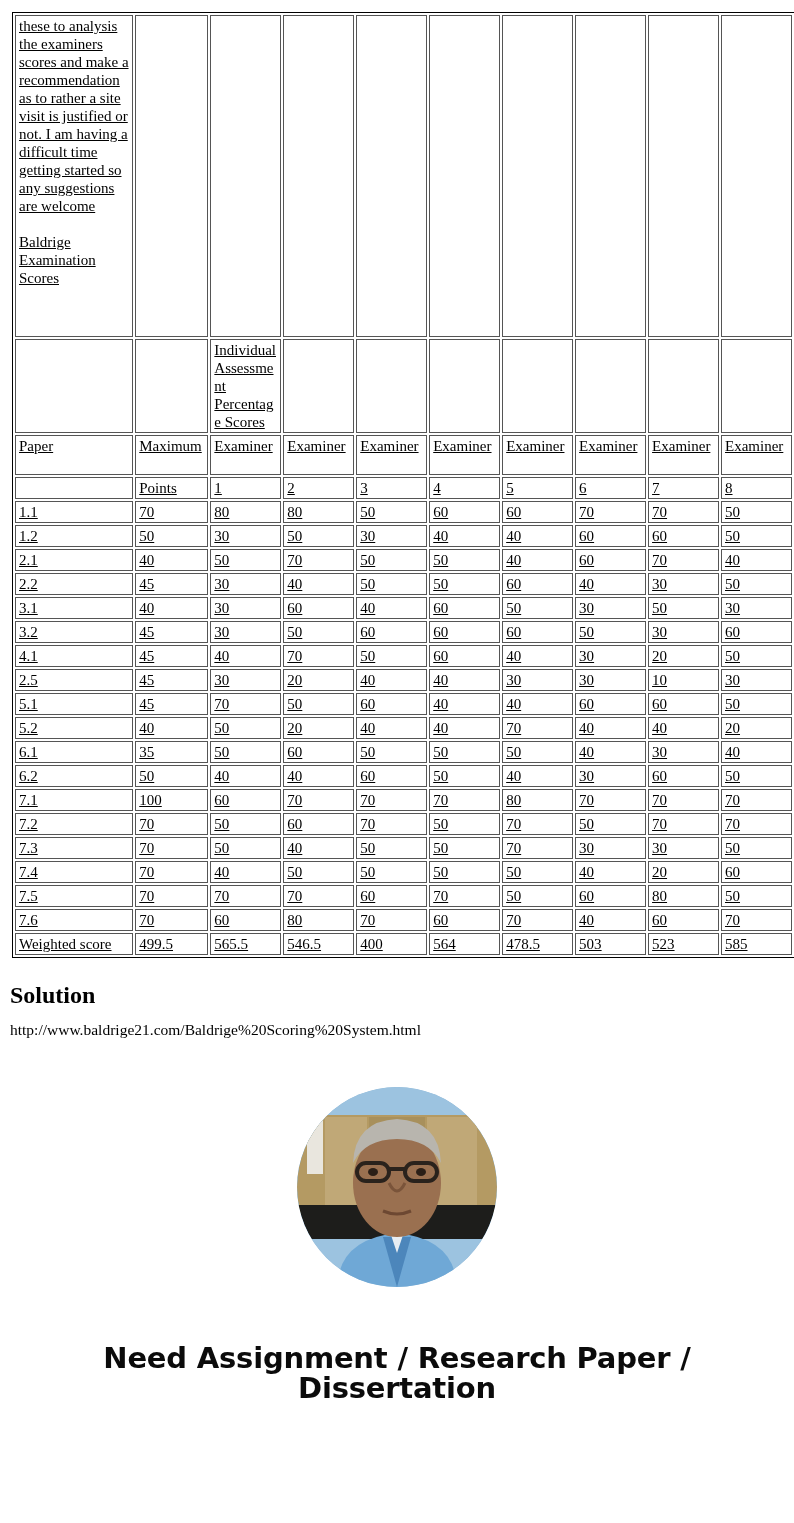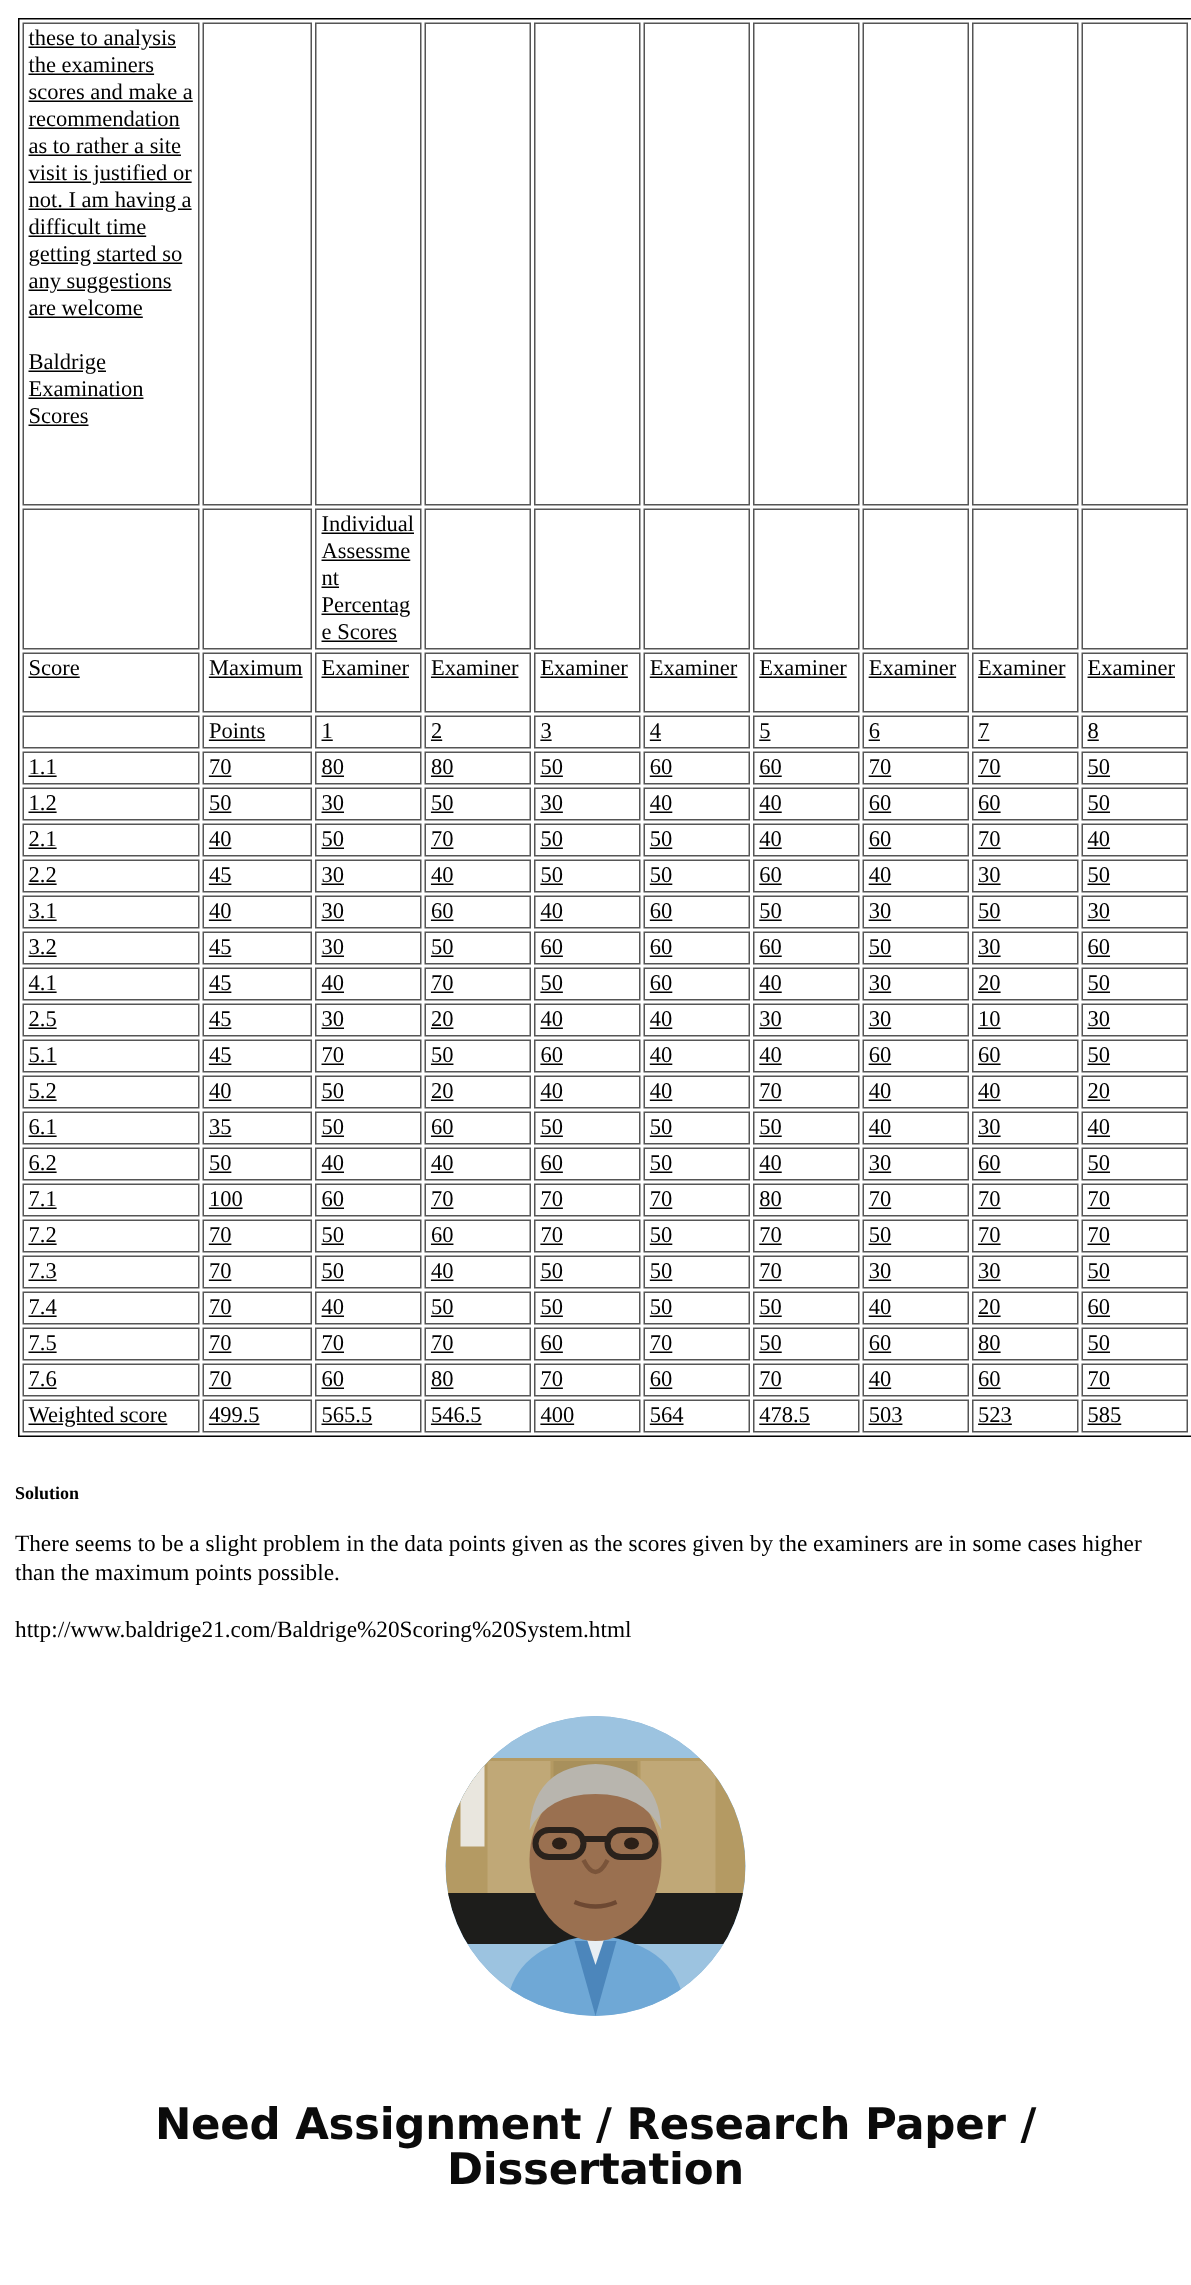--- a/index.html
+++ b/index.html
@@ -55,21 +55,21 @@
   .intro-text { white-space: pre-line; }
 
   .hdr-blank { height: 58px; }
 
   
   .solution {
     padding: 0 10px;
     margin: 0;
   }
   h2.solution-title {
-    font-size: 12px;
+    font-size: 24px;
     font-weight: bold;
     margin: 26px 0 14px 0;
     line-height: 22px;
   }
   p.para {
     font-size: 15.5px;
     line-height: 19px;
     margin: 0 0 19px 0;
     text-align: left;
   }
@@ -144,21 +144,21 @@
         <td class="hdr-blank"></td>
         <td class="hdr-blank"></td>
         <td class="hdr-blank"></td>
         <td class="hdr-blank"></td>
         <td class="hdr-blank"></td>
         <td class="hdr-blank"></td>
         <td class="hdr-blank"></td>
         <td class="hdr-blank"></td>
       </tr>
       <tr>
-        <td>Score</td>
+        <td>Paper</td>
         <td>Maximum</td>
         <td>Examiner</td>
         <td>Examiner</td>
         <td>Examiner</td>
         <td>Examiner</td>
         <td>Examiner</td>
         <td>Examiner</td>
         <td>Examiner</td>
         <td>Examiner</td>
         <td>Consensus</td>
@@ -423,21 +423,20 @@
           <td>523</td>
           <td>585</td>
           <td></td>
         </tr>
       </tbody>
   </table>
 </div>
 
 <div class="solution">
   <h2 class="solution-title">Solution</h2>
-  <p class="para">There seems to be a slight problem in the data points given as the scores given by the examiners are in some cases higher than the maximum points possible.</p>
   <p class="para">http://www.baldrige21.com/Baldrige%20Scoring%20System.html</p>
 </div>
 
 <div class="avatar-block">
   <span class="avatar">
     <svg width="200" height="200" viewBox="0 0 200 200">
       <defs>
         <clipPath id="circ">
             <circle cx="100" cy="100" r="100"></circle>
           </clipPath>

